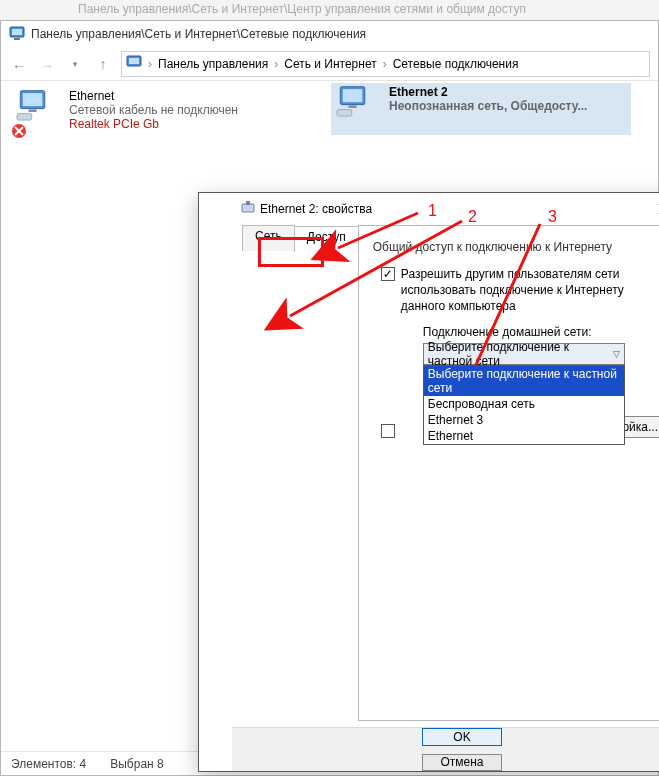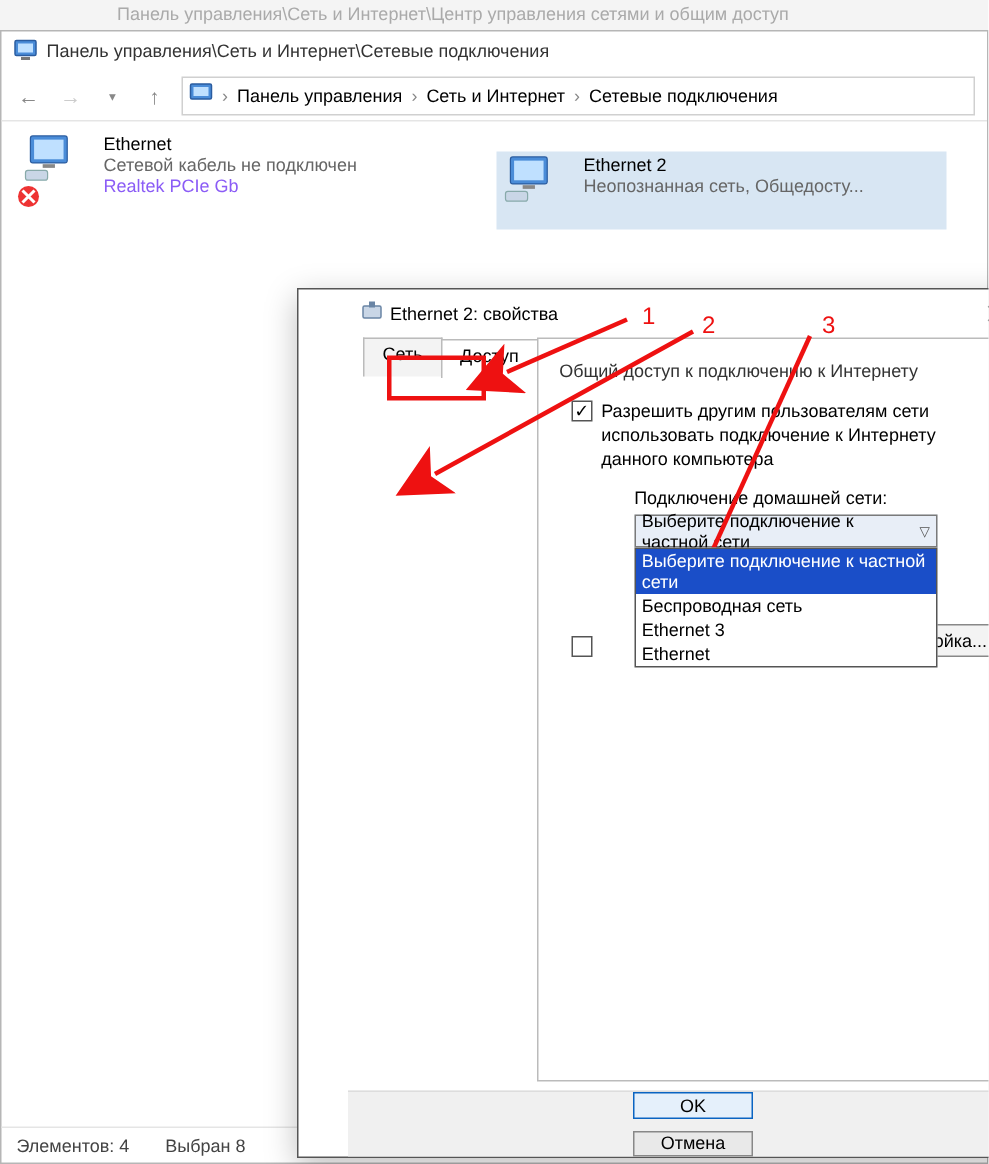--- a/index.html
+++ b/index.html
@@ -22,21 +22,21 @@
     .cmdrow { height: 34px; display:flex; align-items:center; gap: 30px; padding: 0 20px; color:#1a60c8; border-bottom:1px solid #e5e5e5; }
     .cmdrow .item { display:flex; align-items:center; gap:3px; }
     .dd-tri { font-size:8px; color:#1a60c8; }
 
     .content { flex:1; position:relative; padding: 6px 10px; }
     .adapter { position:absolute; width:300px; height:52px; display:flex; gap:6px; padding:2px; }
     .adapter.sel { background:#d8e6f3; }
     .adapter-ico { width:50px; height:48px; position:relative; }
     .adapter-txt .name { color:#000; }
     .adapter-txt .sub { color:#666; }
-    .adapter-txt .sub2 { color:#8b5cf6; }
+    .adapter-txt .sub2 { color:#b91c1c; }
 
     .statusbar { height: 24px; border-top:1px solid #e5e5e5; display:flex; align-items:center; gap: 24px; padding: 0 10px; color:#444; }
 
     
     .dlg { position:absolute; left:198px; top:192px; width:495px; height:580px; background:#fff; border:1px solid #555; box-shadow:0 6px 20px rgba(0,0,0,0.25); display:flex; flex-direction:column;padding-left:33px; }
     .dlg-title { height: 32px; display:flex; align-items:center; padding:0 8px; }
     .dlg-title .t { flex:1; padding-left:4px; }
     .dlg-close { width:40px; height:28px; display:flex; align-items:center; justify-content:center; font-size:14px; }
     .dlg-body { flex:1; padding: 0 10px 6px; display:flex; }
 
@@ -129,21 +129,21 @@
             <path d="M4 4 L12 12 M12 4 L4 12" stroke="#fff" stroke-width="2"></path>
           </svg>
       </div>
       <div class="adapter-txt">
         <div class="name">Ethernet</div>
         <div class="sub">Сетевой кабель не подключен</div>
         <div class="sub2">Realtek PCIe Gb</div>
       </div>
     </div>
 
-    <div class="adapter sel" style="left:330px; top:20px;">
+    <div class="adapter sel" style="left:330px; top:2px;font-weight:bold;">
       <div class="adapter-ico">
         <svg class="mon" viewBox="0 0 44 44">
             <rect x="4" y="2" width="30" height="22" rx="2" fill="#4a8cd8" stroke="#2a5ca0"></rect>
             <rect x="7" y="5" width="24" height="16" fill="#bfe0ff"></rect>
             <rect x="14" y="25" width="10" height="3" fill="#888"></rect>
             <rect x="0" y="30" width="18" height="8" rx="2" fill="#c9d6e6" stroke="#8aa"></rect>
           </svg>
       </div>
       <div class="adapter-txt">
         <div class="name">Ethernet 2</div>

